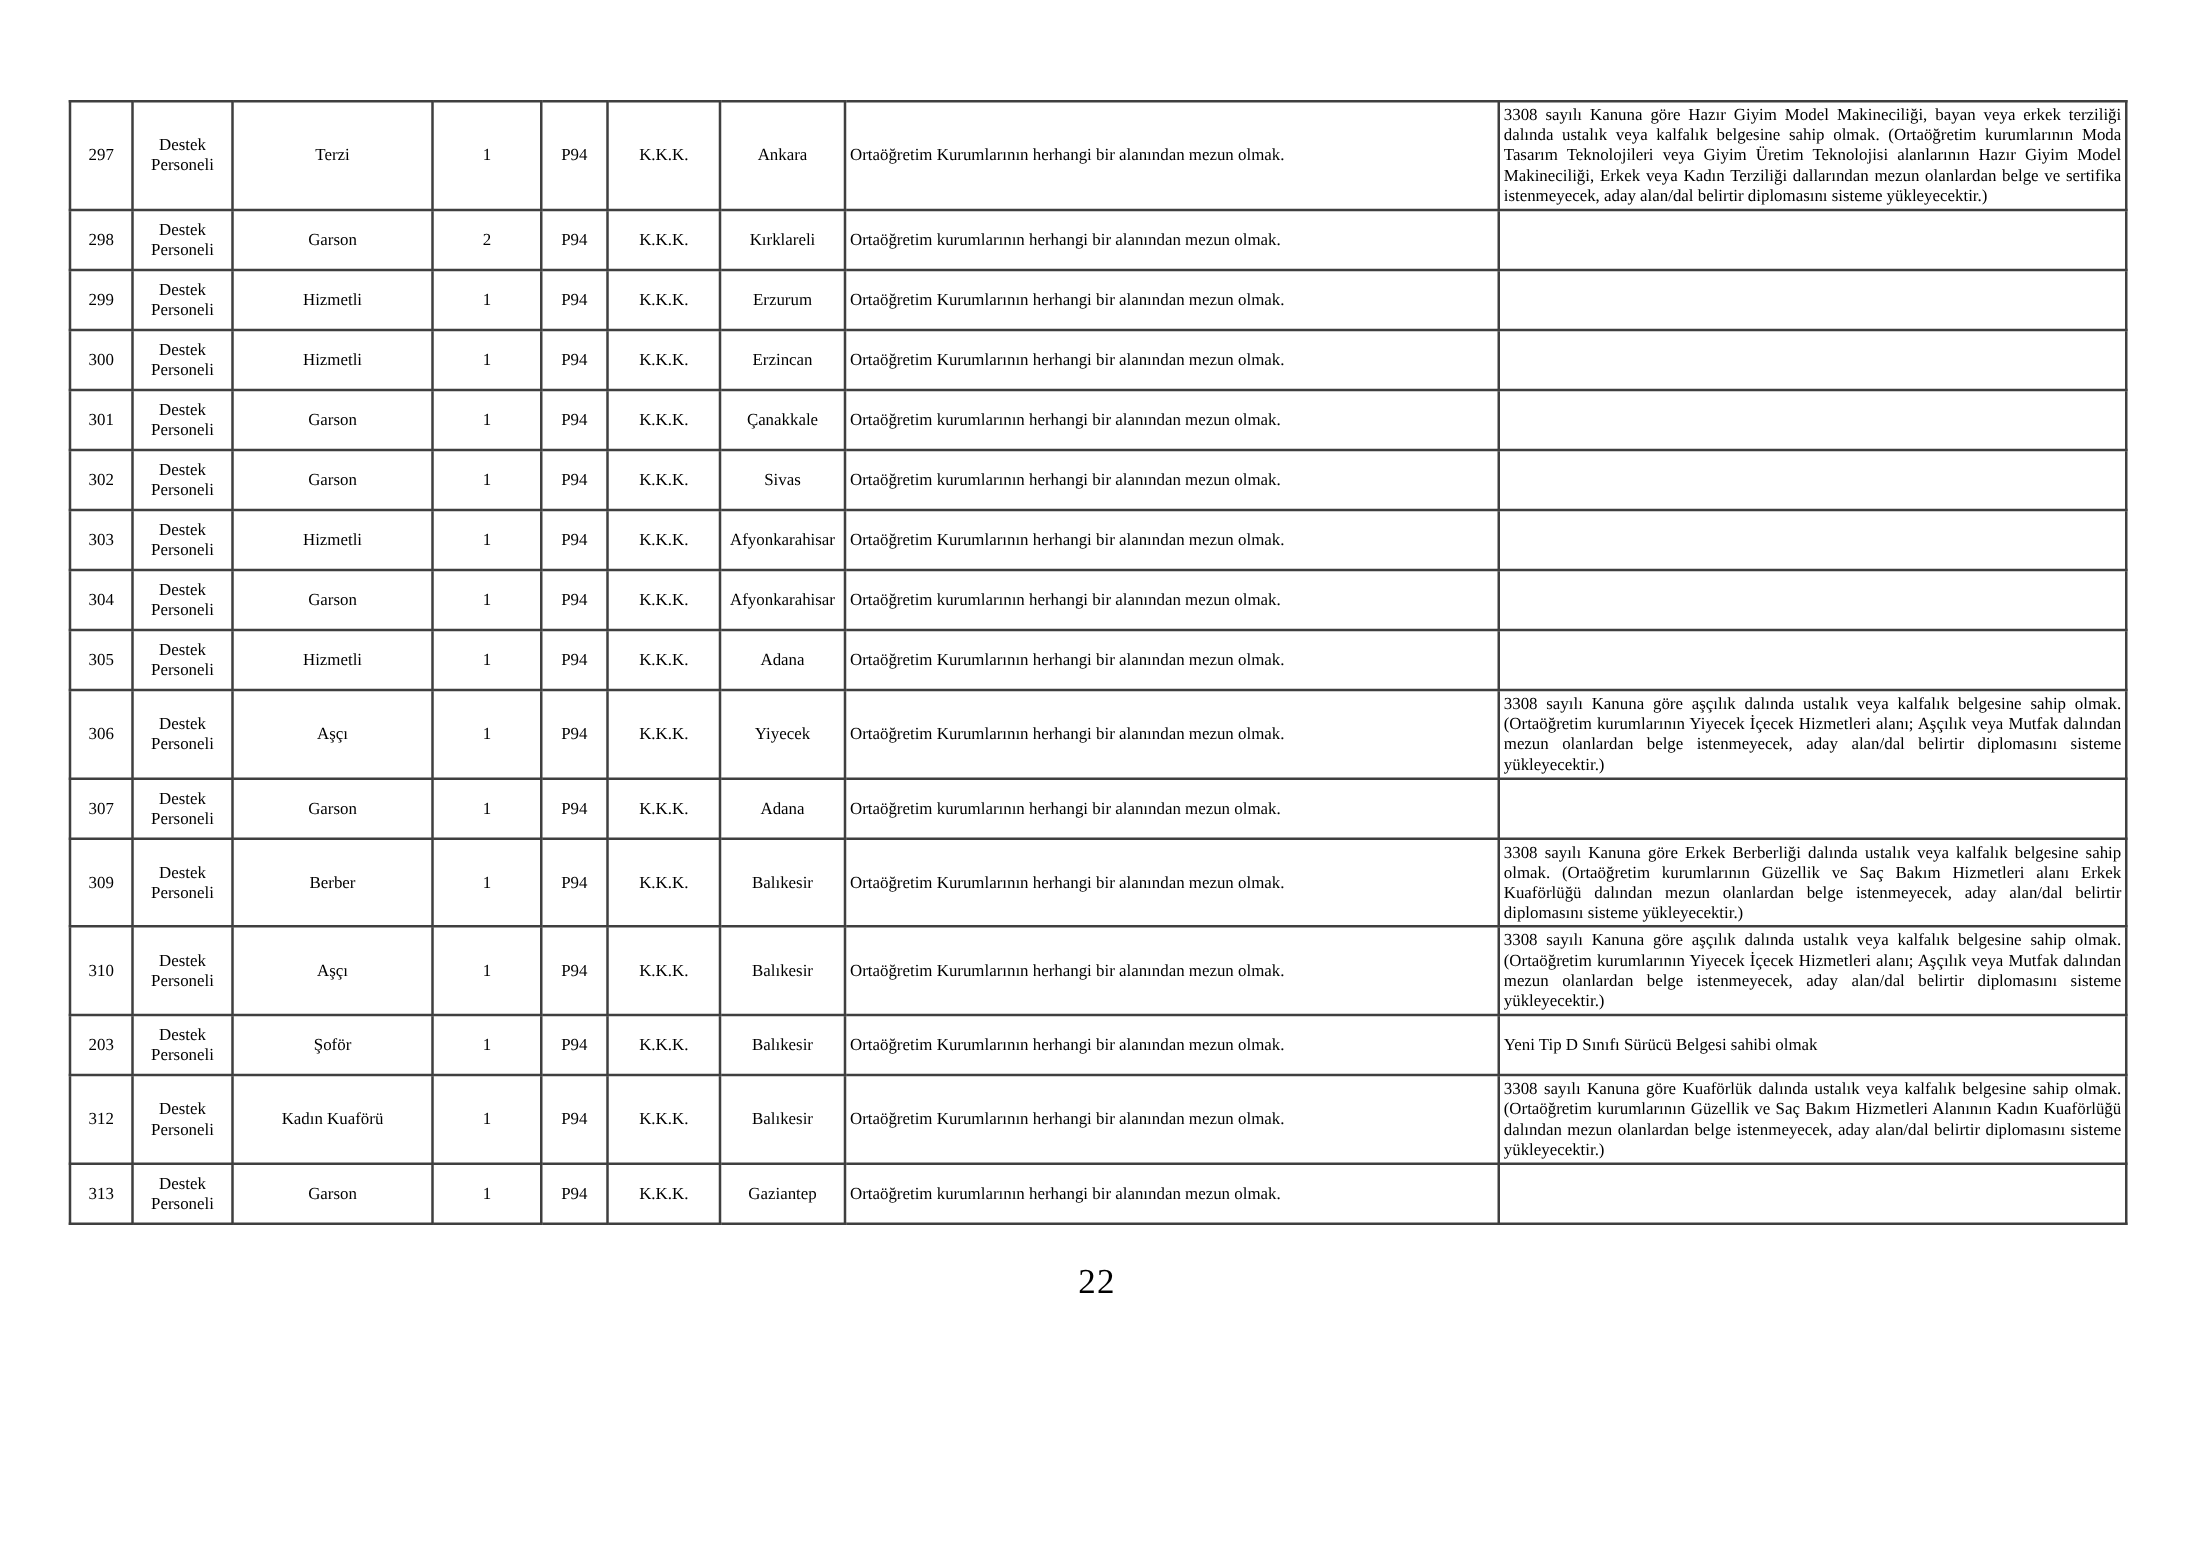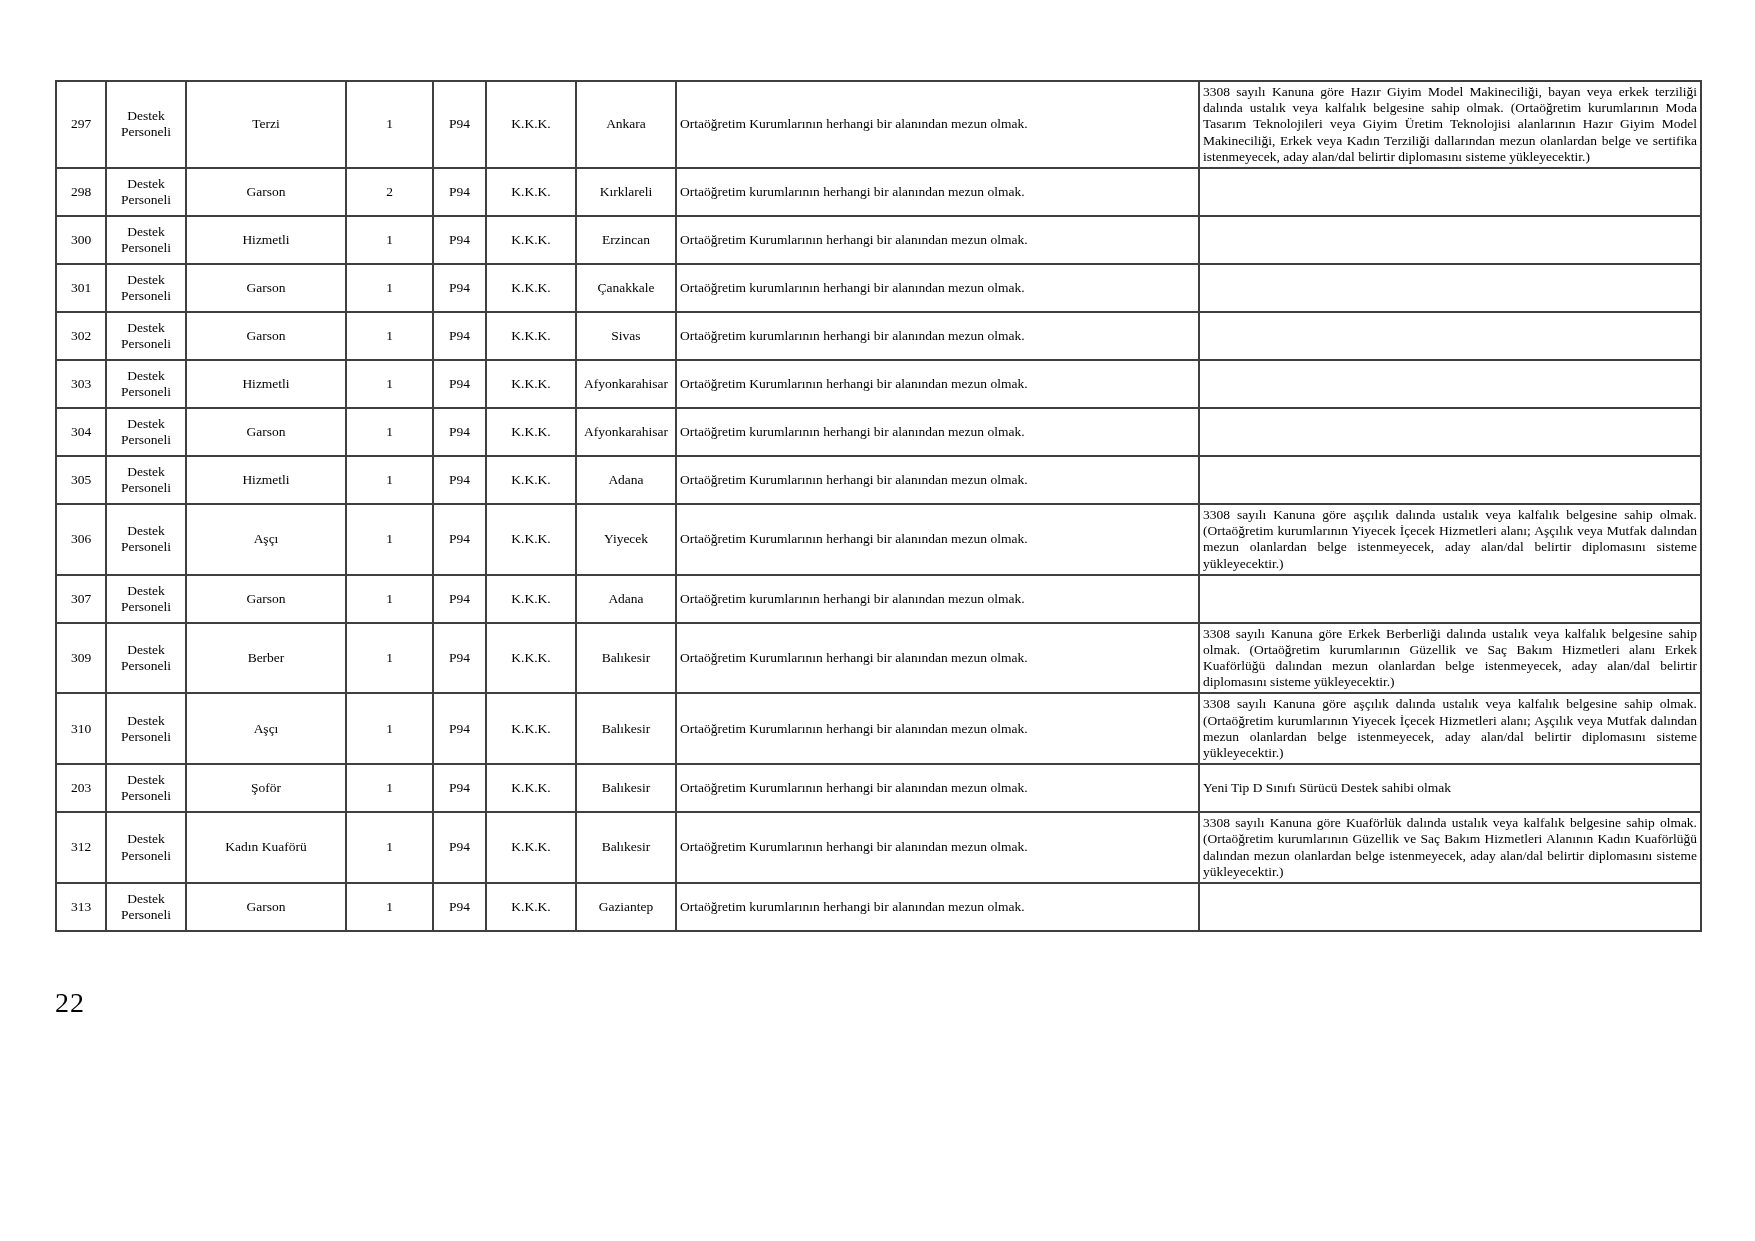--- a/index.html
+++ b/index.html
@@ -38,22 +38,22 @@
     padding:2px 7px;
     margin-top:40px;
   }
   td.note{
     text-align:justify;
     padding:2px 7px;
     font-size:13.2px;
     line-height:1.22;
   }
   .page-footer{
-    margin-top:55px;
-    text-align:left;
+    margin-top:30px;
+    text-align:center;
   }
   .page-number{
     font-size:28px;
     letter-spacing:1px;
   }
 </style>
 </head>
 <body>
 
 <div class="page">
@@ -88,20 +88,31 @@
     <td class="c">Destek Personeli</td>
     <td class="c">Garson</td>
     <td class="c">2</td>
     <td class="c">P94</td>
     <td class="c">K.K.K.</td>
     <td class="c">Kırklareli</td>
     <td class="req">Ortaöğretim kurumlarının herhangi bir alanından mezun olmak.</td>
     <td class="note"></td>
   </tr>
 
+  <tr>
+    <td class="c">299</td>
+    <td class="c">Destek Personeli</td>
+    <td class="c">Hizmetli</td>
+    <td class="c">1</td>
+    <td class="c">P94</td>
+    <td class="c">K.K.K.</td>
+    <td class="c">Erzurum</td>
+    <td class="req">Ortaöğretim Kurumlarının herhangi bir alanından mezun olmak.</td>
+    <td class="note"></td>
+  </tr>
 
   <tr>
     <td class="c">300</td>
     <td class="c">Destek Personeli</td>
     <td class="c">Hizmetli</td>
     <td class="c">1</td>
     <td class="c">P94</td>
     <td class="c">K.K.K.</td>
     <td class="c">Erzincan</td>
     <td class="req">Ortaöğretim Kurumlarının herhangi bir alanından mezun olmak.</td>
@@ -219,21 +230,21 @@
 
   <tr>
     <td class="c">203</td>
     <td class="c">Destek Personeli</td>
     <td class="c">Şoför</td>
     <td class="c">1</td>
     <td class="c">P94</td>
     <td class="c">K.K.K.</td>
     <td class="c">Balıkesir</td>
     <td class="req">Ortaöğretim Kurumlarının herhangi bir alanından mezun olmak.</td>
-    <td class="note">Yeni Tip D Sınıfı Sürücü Destek sahibi olmak</td>
+    <td class="note">Yeni Tip D Sınıfı Sürücü Belgesi sahibi olmak</td>
   </tr>
 
   <tr>
     <td class="c">312</td>
     <td class="c">Destek Personeli</td>
     <td class="c">Kadın Kuaförü</td>
     <td class="c">1</td>
     <td class="c">P94</td>
     <td class="c">K.K.K.</td>
     <td class="c">Balıkesir</td>

